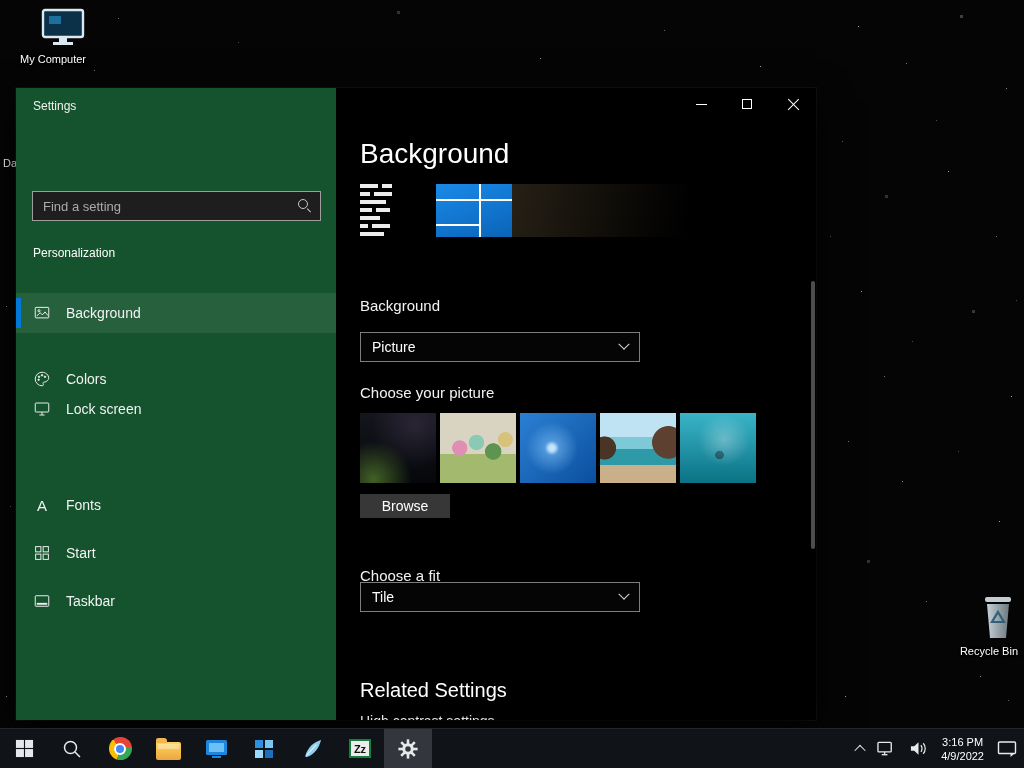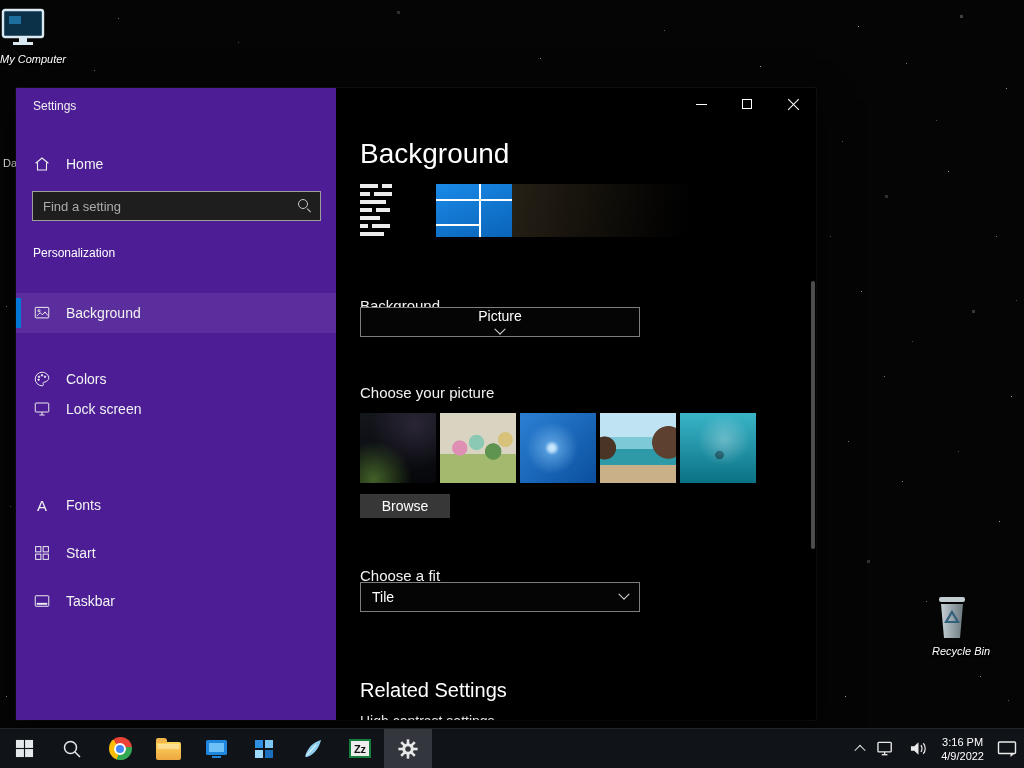--- a/index.html
+++ b/index.html
@@ -26,36 +26,36 @@
       980px 676px 0 0 #8a8f93, 1008px 700px 0 0 #5b5f63, 845px 696px 0 0 #9aa0a6,
       118px 18px 0 0 #6e7377, 238px 42px 0 0 #4a4e52, 398px 12px 0 1px #2e3235,
       540px 58px 0 0 #8a8f93, 664px 30px 0 0 #5b5f63, 760px 66px 0 0 #9aa0a6,
       94px 70px 0 0 #6e7377, 6px 306px 0 0 #8a8f93, 10px 506px 0 0 #5b5f63,
       6px 696px 0 0 #9aa0a6, 936px 120px 0 0 #4a4e52, 884px 376px 0 0 #6e7377,
       1016px 300px 0 0 #4a4e52, 830px 236px 0 0 #55595d;
   }
 
   .desktop-icon {
     position:absolute; width:86px; display:flex; flex-direction:column;
-    align-items:flex-start; gap:5px; font-size:11px; text-align:center;
-    text-shadow:1px 1px 2px #000, 0 0 3px #000; cursor:default;font-style:italic;
+    align-items:flex-end; gap:5px; font-size:11px; text-align:center;
+    text-shadow:1px 1px 2px #000, 0 0 3px #000; cursor:default;
   }
   #my-computer { left:0px; top:8px; }
   #recycle-bin { left:932px; top:594px; }
   .partial-label { position:absolute; left:3px; top:157px; font-size:11px; text-shadow:1px 1px 2px #000; z-index:1; }
 
   .bin-wrap { width:40px; height:46px; position:relative; }
 
   
   .window {
     position:absolute; left:16px; top:88px; width:800px; height:632px;
     display:flex; z-index:10; background:#000;
     box-shadow:0 12px 34px rgba(0,0,0,.75), 0 0 0 1px rgba(255,255,255,.05);
   }
-  .sidebar { position:relative; width:320px; flex-shrink:0; background:#4c1d95; }
+  .sidebar { position:relative; width:320px; flex-shrink:0; background:#14532d; }
   .content { position:relative; flex:1; background:#000; overflow:hidden; }
 
   .win-title { position:absolute; left:17px; top:11px; font-size:12px; color:#f2f2f2; }
 
   .nav-item {
     position:absolute; left:0; width:100%; height:40px;
     display:flex; align-items:center; gap:15px; padding-left:17px;
     font-size:14px; color:#f2f2f2; cursor:default;
   }
   .nav-item .ic { width:18px; height:18px; flex-shrink:0; display:flex; align-items:center; justify-content:center; }
@@ -116,21 +116,21 @@
   #label-background { top:209px; }
   #label-choose-picture { top:296px; }
   #label-choose-fit { top:479px; }
 
   .select {
     position:absolute; left:24px; width:280px; height:30px;
     background:#050505; border:1px solid #7d7d7d;
     display:flex; align-items:center; justify-content:space-between;
     padding:0 11px; font-size:14px; color:#fff; cursor:default;
   }
-  #select-picture { top:219px;flex-direction:column; }
+  #select-picture { top:244px; }
   #select-fit { top:494px; }
   .chev { width:8px; height:8px; border-right:1.6px solid #d6d6d6; border-bottom:1.6px solid #d6d6d6; transform:rotate(45deg) translate(-2px,-2px); }
 
   .thumbs { position:absolute; left:24px; top:325px; display:flex; gap:4px; }
   .thumb { width:76px; height:70px; cursor:default; }
   .thumb-night {
     background:
       radial-gradient(circle at 18% 95%, rgba(116,170,62,.55), transparent 42%),
       radial-gradient(circle at 72% 18%, rgba(130,100,150,.22), transparent 55%),
       linear-gradient(#14161d,#05070a);
@@ -233,29 +233,20 @@
     </svg>
   </div>
   <span>Recycle Bin</span>
 </div>
 
 <div class="window">
 
   <div class="sidebar">
     <div class="win-title">Settings</div>
 
-    <div class="nav-item" id="nav-home">
-      <span class="ic">
-        <svg width="18" height="18" viewBox="0 0 24 24" fill="none" stroke="#f0f0f0" stroke-width="1.4">
-          <path d="M3.5 11 L12 4 L20.5 11"></path>
-            <path d="M6 9.5 V20 H18 V9.5"></path>
-        </svg>
-      </span>
-      <span>Home</span>
-    </div>
 
     <div class="search-box">
       <input type="text" placeholder="Find a setting" style="">
       <span class="mag"></span>
     </div>
 
     <div class="section-title">Personalization</div>
 
     <div class="nav-item selected" id="nav-0">
       <span class="ic">

